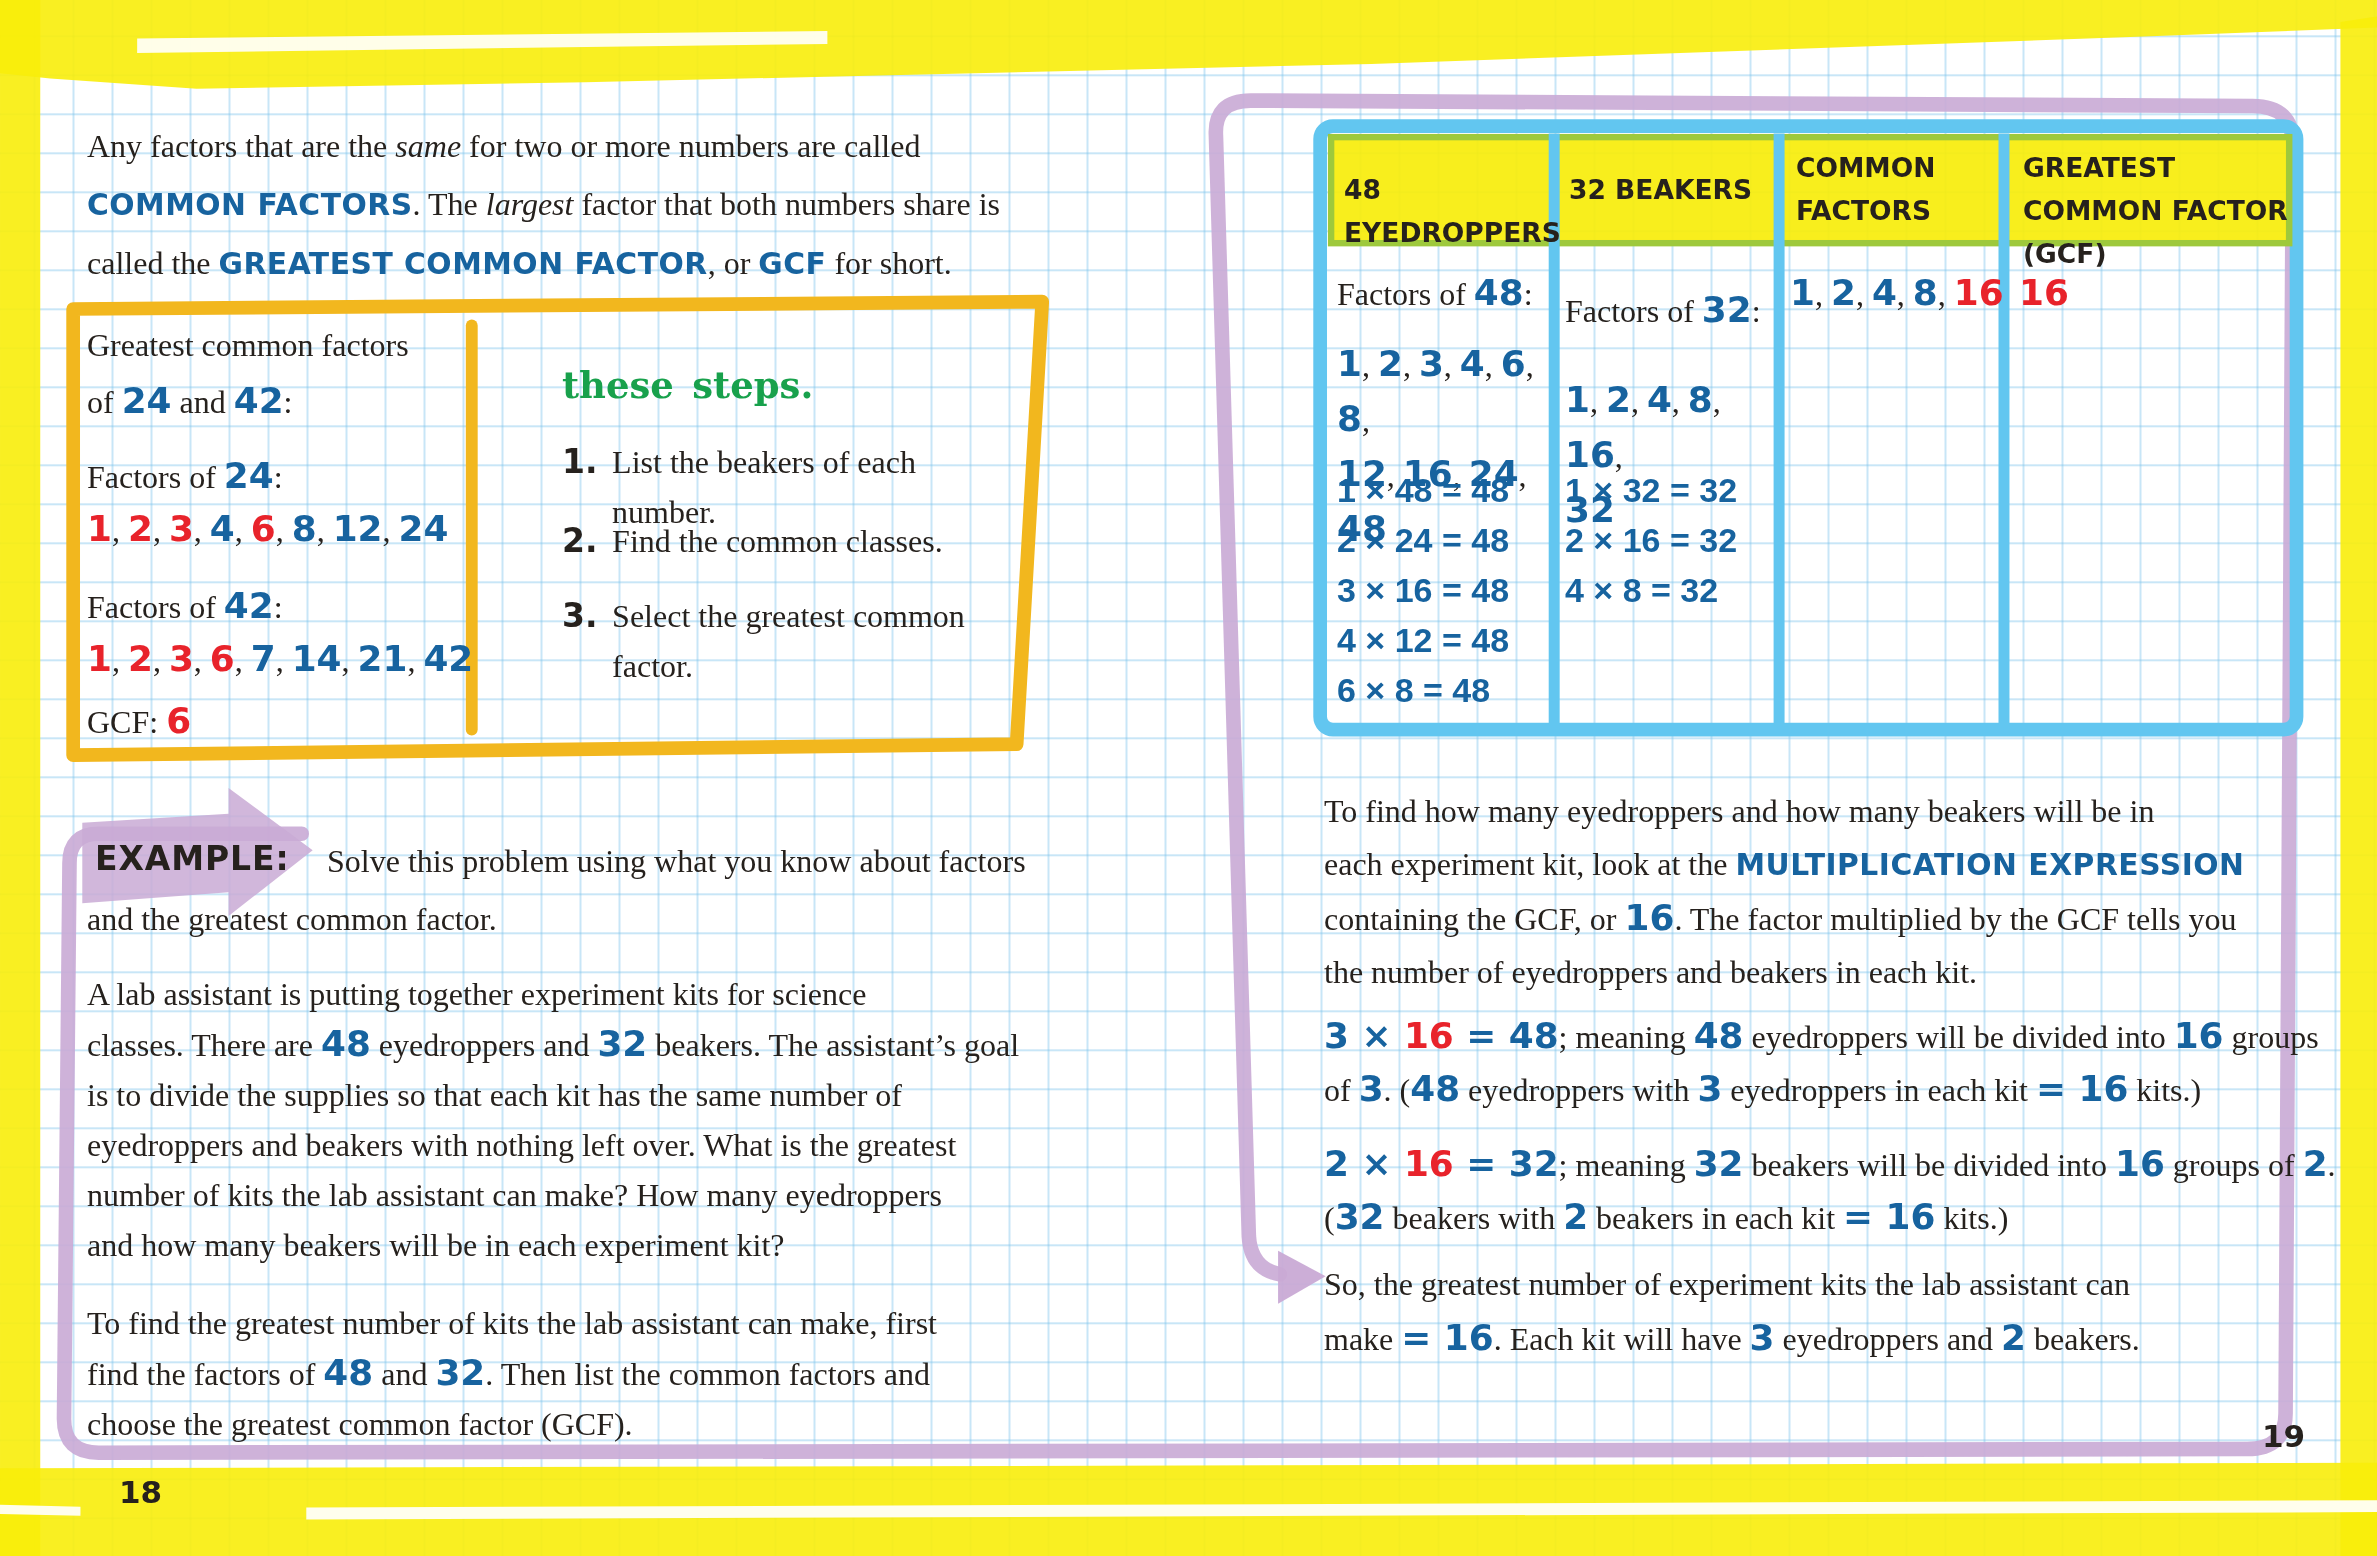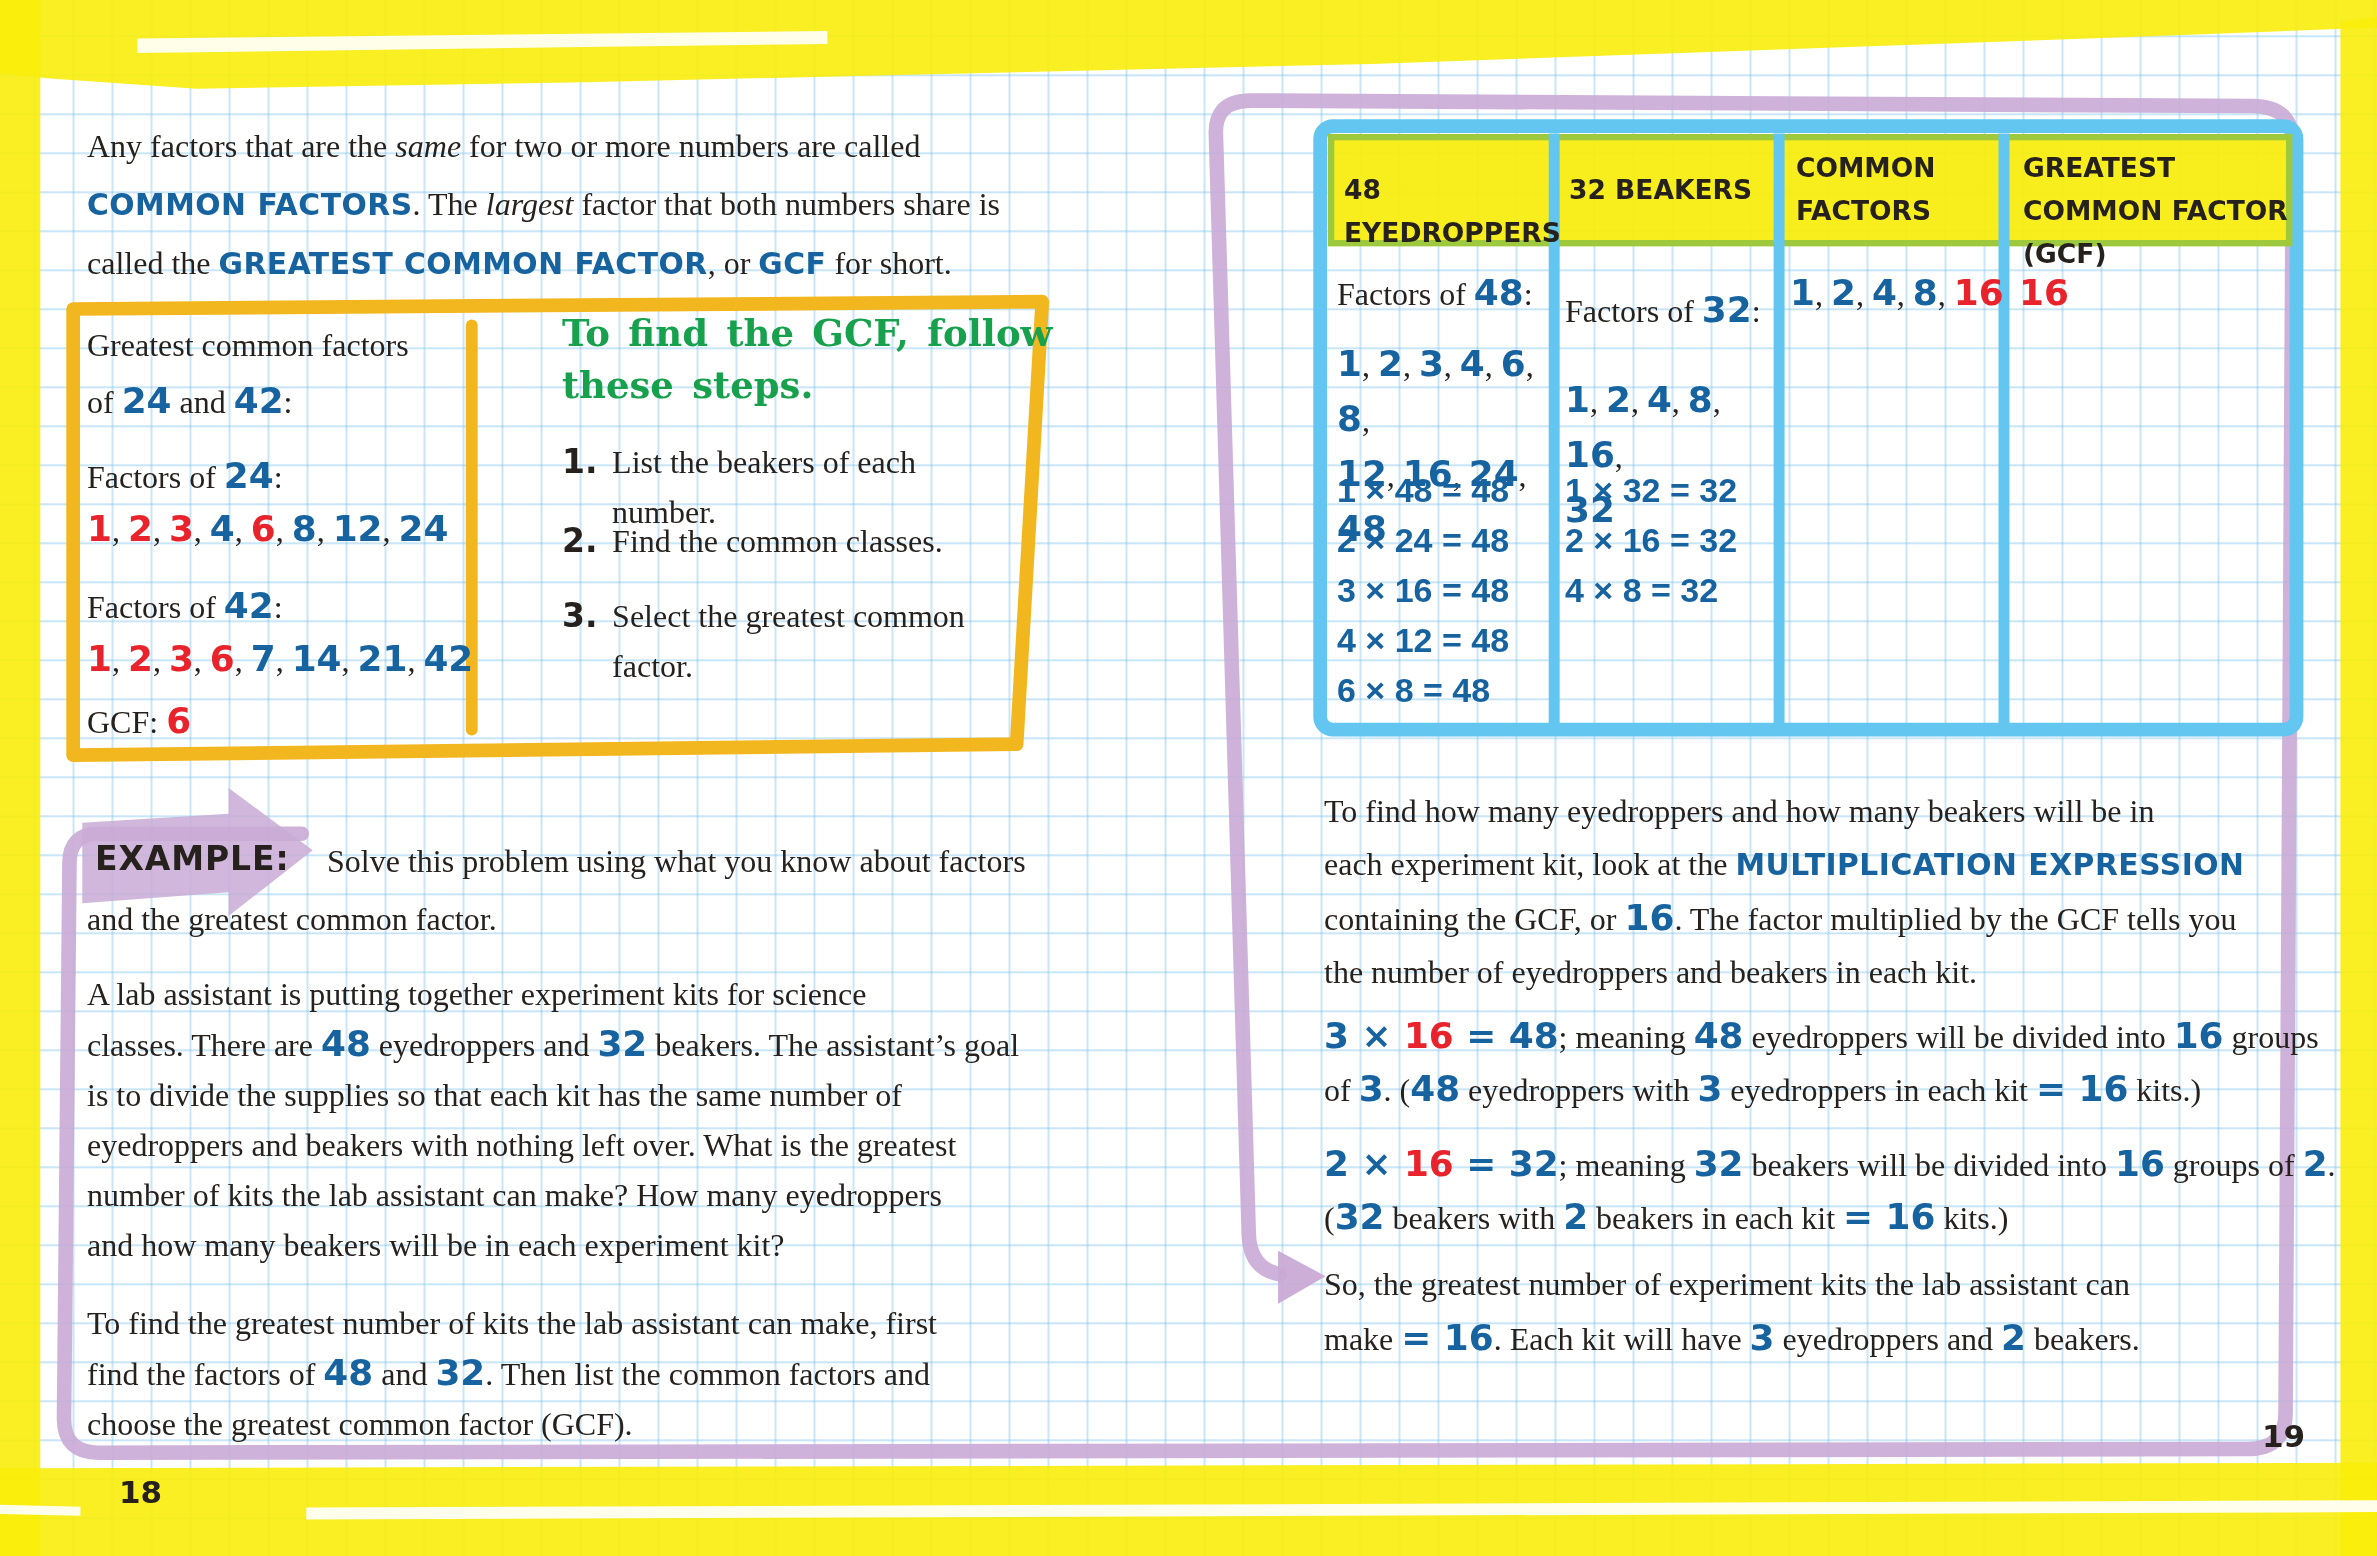--- a/index.html
+++ b/index.html
@@ -76,21 +76,21 @@
 
   <div class="txt" style="left:87px;top:117px;width:1097px;line-height:58px;"><span>Any factors that are the </span><span class="it">same</span><span> for two or more numbers are called</span><br><span class="c-blue mk">COMMON FACTORS</span><span>. The </span><span class="it">largest</span><span> factor that both numbers share is</span><br><span>called the </span><span class="c-blue mk">GREATEST COMMON FACTOR</span><span>, or </span><span class="c-blue mk">GCF</span><span> for short.</span></div>
 
   <div class="txt nowrap" style="left:87px;top:318px;line-height:55px;"><span>Greatest common factors</span><br><span>of </span><span class="c-blue num">24</span><span> and </span><span class="c-blue num">42</span><span>:</span></div>
   <div class="txt nowrap" style="left:87px;top:450px;"><span>Factors of </span><span class="c-blue num">24</span><span>:</span></div>
   <div class="txt nowrap" style="left:87px;top:503px;"><span class="c-red num">1</span><span>, </span><span class="c-red num">2</span><span>, </span><span class="c-red num">3</span><span>, </span><span class="c-blue num">4</span><span>, </span><span class="c-red num">6</span><span>, </span><span class="c-blue num">8</span><span>, </span><span class="c-blue num">12</span><span>, </span><span class="c-blue num">24</span></div>
   <div class="txt nowrap" style="left:87px;top:580px;"><span>Factors of </span><span class="c-blue num">42</span><span>:</span></div>
   <div class="txt nowrap" style="left:87px;top:633px;"><span class="c-red num">1</span><span>, </span><span class="c-red num">2</span><span>, </span><span class="c-red num">3</span><span>, </span><span class="c-red num">6</span><span>, </span><span class="c-blue num">7</span><span>, </span><span class="c-blue num">14</span><span>, </span><span class="c-blue num">21</span><span>, </span><span class="c-blue num">42</span></div>
   <div class="txt nowrap" style="left:87px;top:695px;"><span>GCF: </span><span class="c-red num">6</span></div>
 
-  <div class="txt steps-heading nowrap" style="left:562px;top:307px;"><span>To find the GCF, follow</span><br><span>these steps.</span></div>
+  <div class="txt steps-heading nowrap" style="left:562px;top:307px;"><br><span>these steps.</span></div>
   <div class="step" style="left:562px;top:437px;">
     <span class="step-num">1.</span>
     <span class="step-text">List the beakers of each number.</span>
   </div>
   <div class="step" style="left:562px;top:516px;">
     <span class="step-num">2.</span>
     <span class="step-text">Find the common classes.</span>
   </div>
   <div class="step" style="left:562px;top:591px;">
     <span class="step-num">3.</span>

